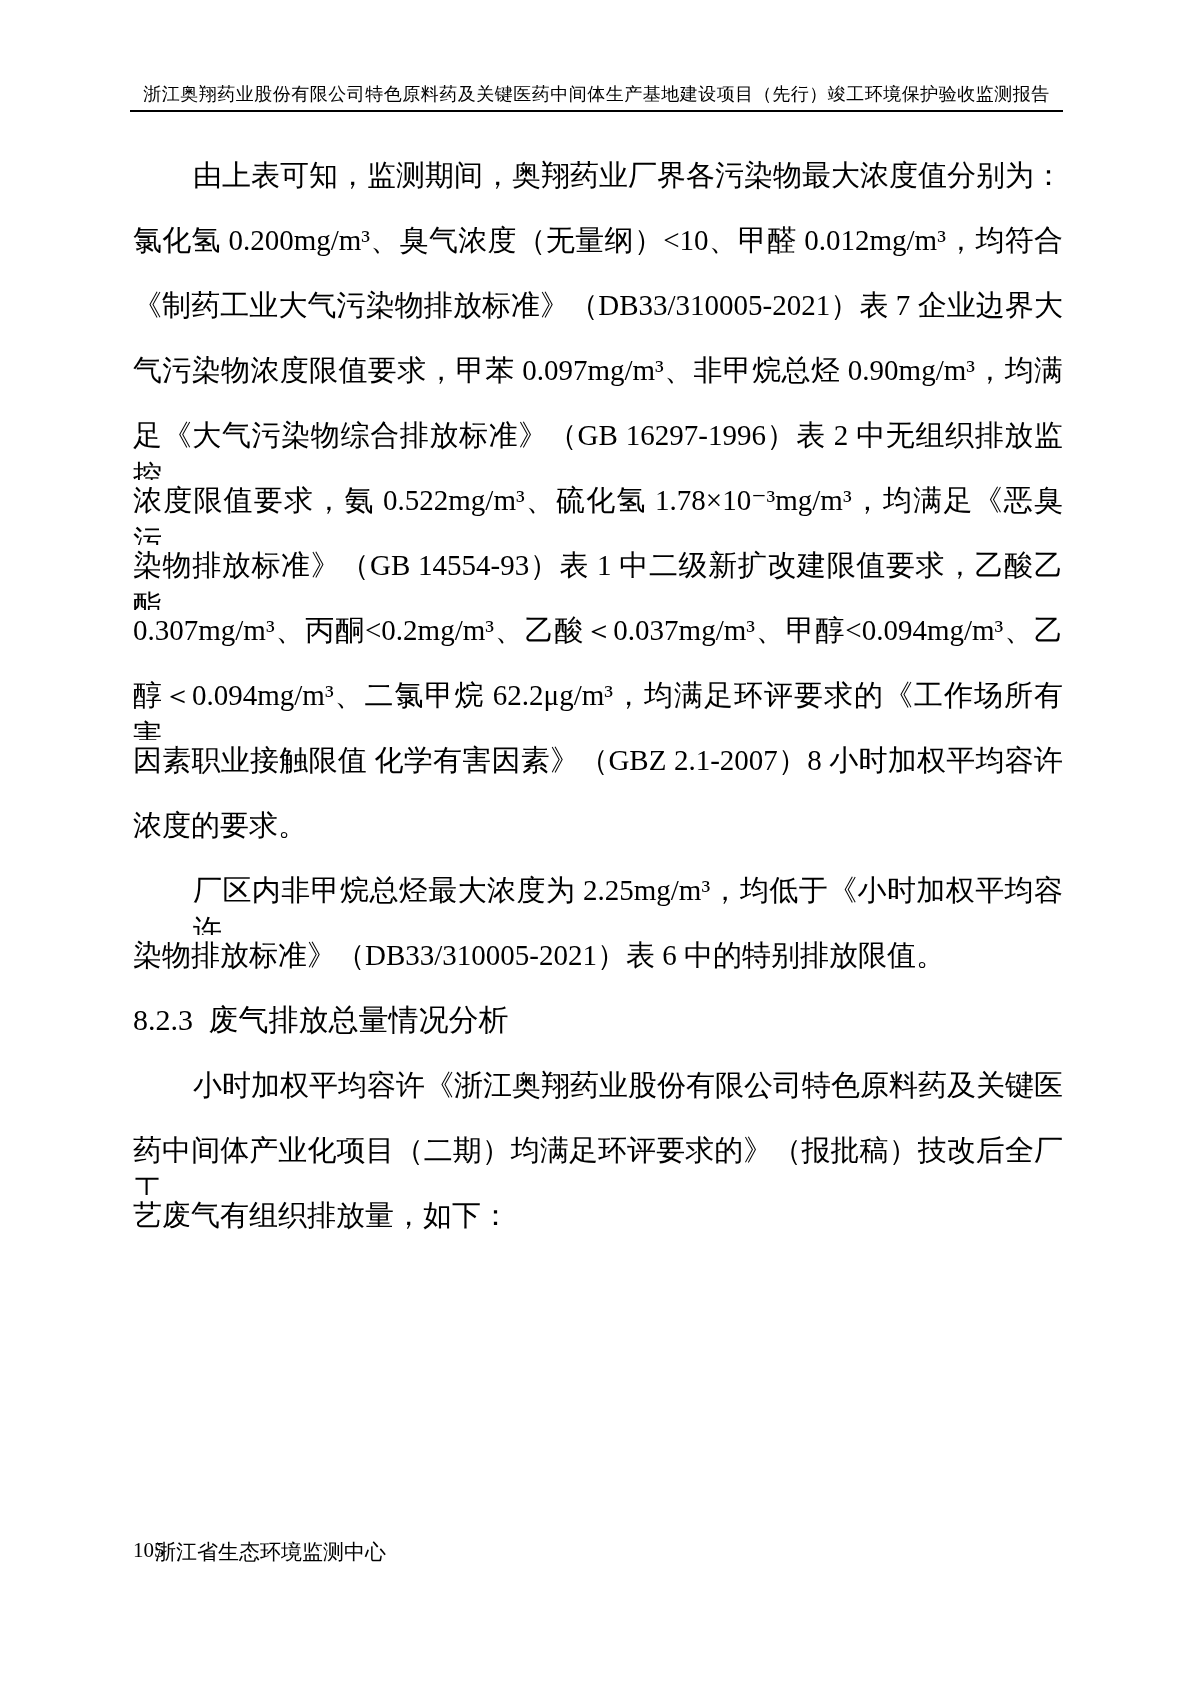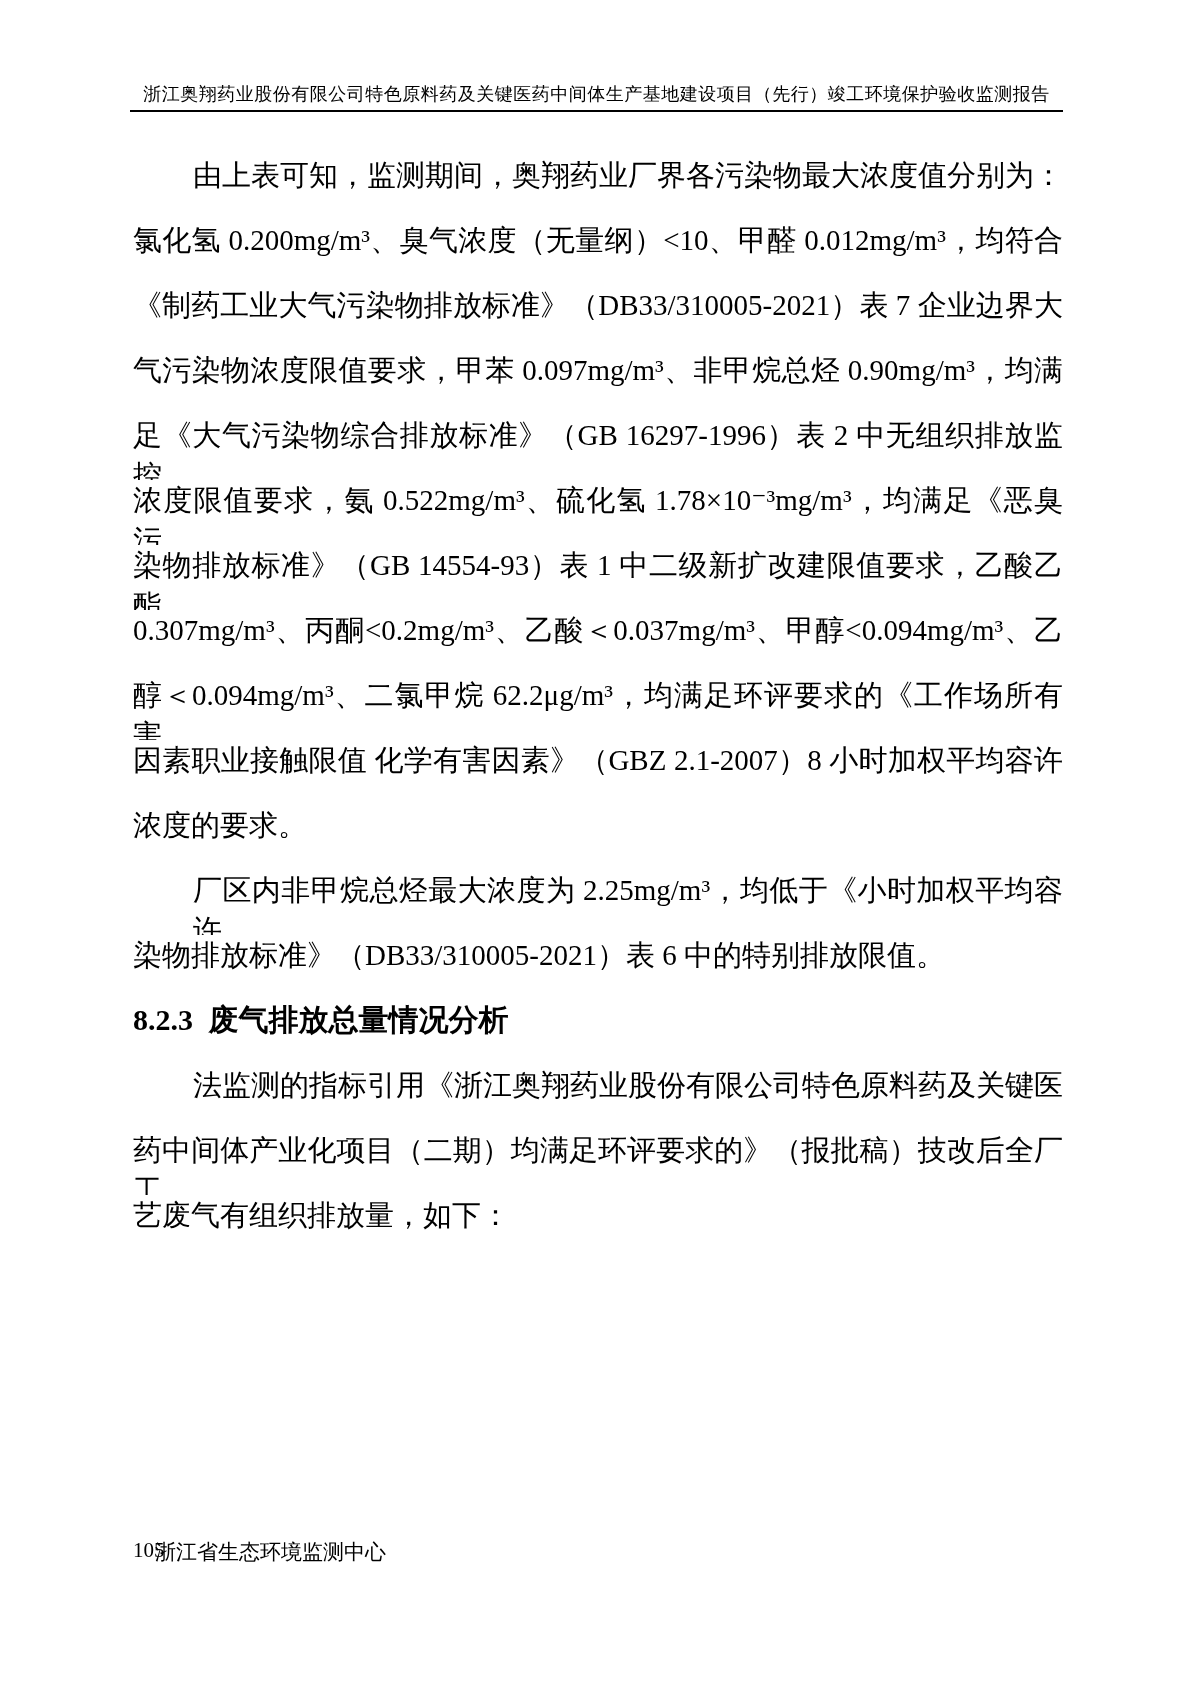--- a/index.html
+++ b/index.html
@@ -32,21 +32,21 @@
   .line {
     height:65px;
     line-height:40px;
     text-align:justify;
     text-align-last:justify;
     overflow:hidden;
   }
   .line.end { text-align-last:left; }
   .line.indent { padding-left:60px; }
   .line.heading {
-    font-weight:bold;
+    font-weight:normal;
     font-size:30px;
     text-align-last:left;
     word-spacing:8px;
   }
   
   .footer {
     position:absolute; top:1538px; left:133px; width:930px; height:30px;
     font-size:21px;
   }
   .footer-org { position:absolute; left:22px; top:0;text-align:center; }
@@ -72,21 +72,21 @@
     <div class="line">0.307mg/m³、丙酮&lt;0.2mg/m³、乙酸＜0.037mg/m³、甲醇&lt;0.094mg/m³、乙</div>
     <div class="line">醇＜0.094mg/m³、二氯甲烷 62.2μg/m³，均满足环评要求的《工作场所有害</div>
     <div class="line">因素职业接触限值 化学有害因素》（GBZ 2.1-2007）8 小时加权平均容许</div>
     <div class="line end">浓度的要求。</div>
 
     <div class="line indent">厂区内非甲烷总烃最大浓度为 2.25mg/m³，均低于《小时加权平均容许</div>
     <div class="line end">染物排放标准》（DB33/310005-2021）表 6 中的特别排放限值。</div>
 
     <div class="line heading">8.2.3 废气排放总量情况分析</div>
 
-    <div class="line indent">法监测的指标引用《浙江奥翔药业股份有限公司特色原料药及关键医</div>
+    <div class="line indent">小时加权平均容许《浙江奥翔药业股份有限公司特色原料药及关键医</div>
     <div class="line">药中间体产业化项目（二期）均满足环评要求的》（报批稿）技改后全厂工</div>
     <div class="line end">艺废气有组织排放量，如下：</div>
   </div>
 
   <div class="footer">
     <span class="footer-org">浙江省生态环境监测中心</span>
     <span class="footer-page">105</span>
   </div>
 
 </div>

